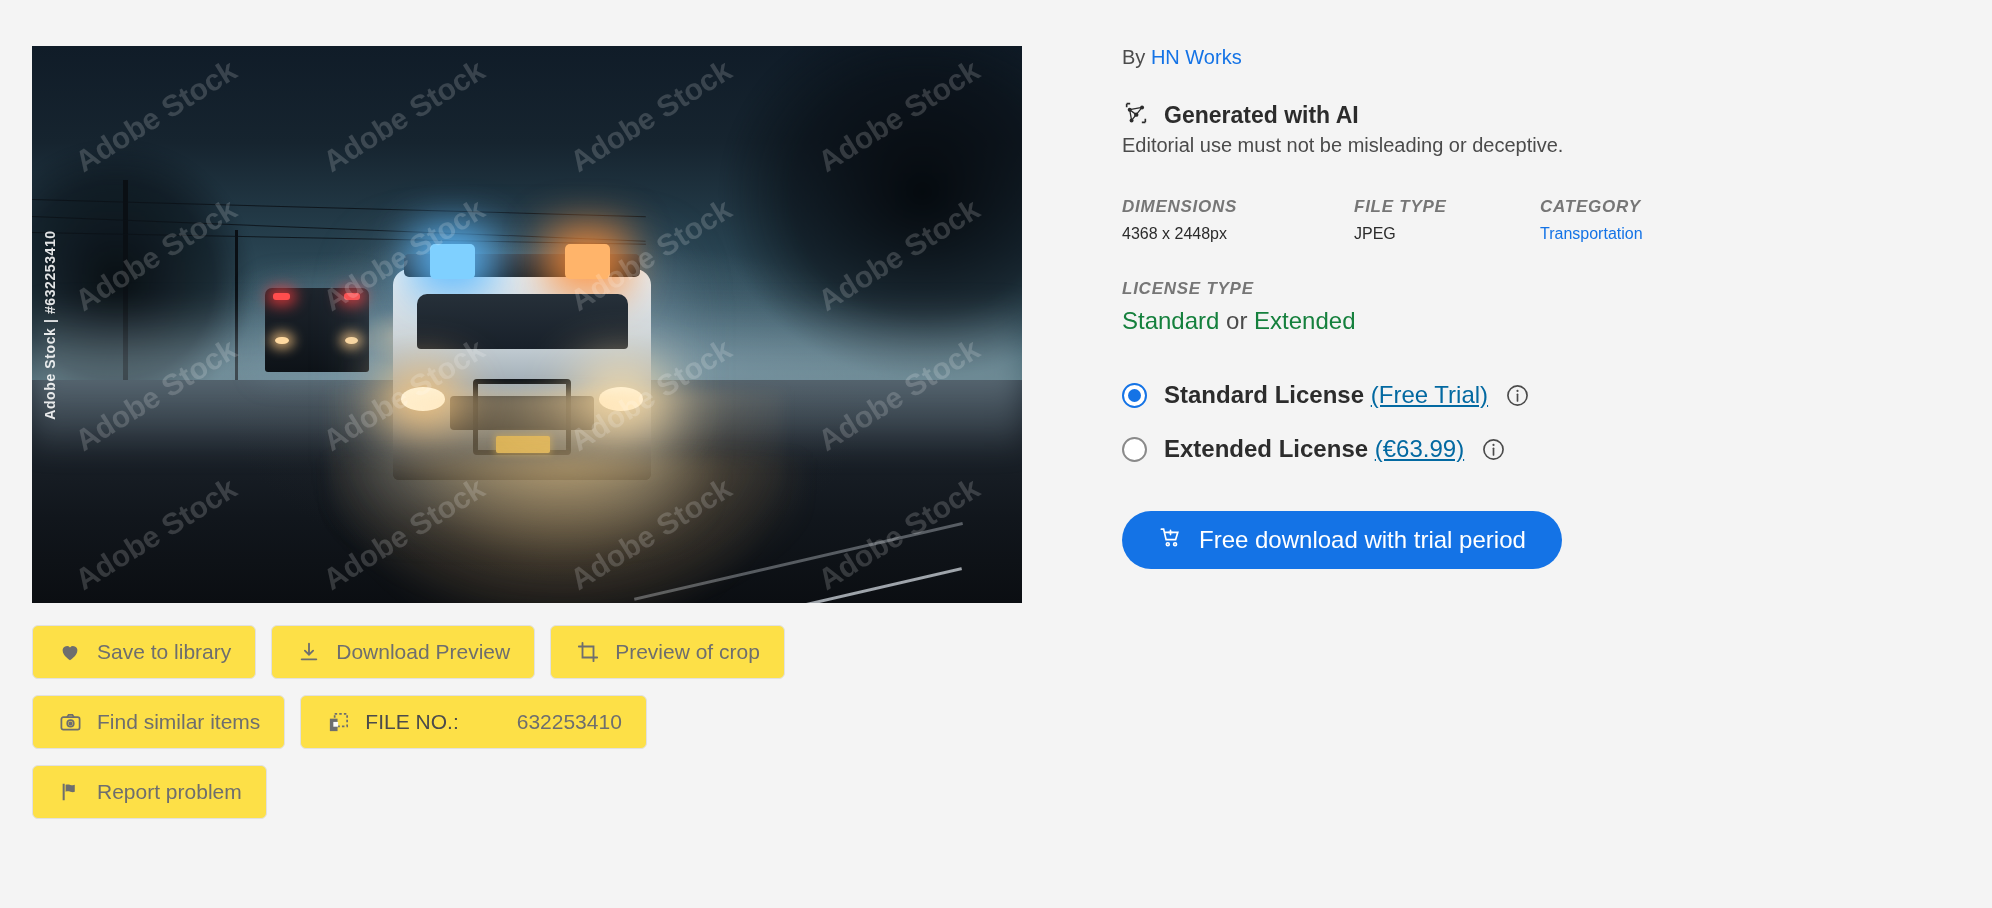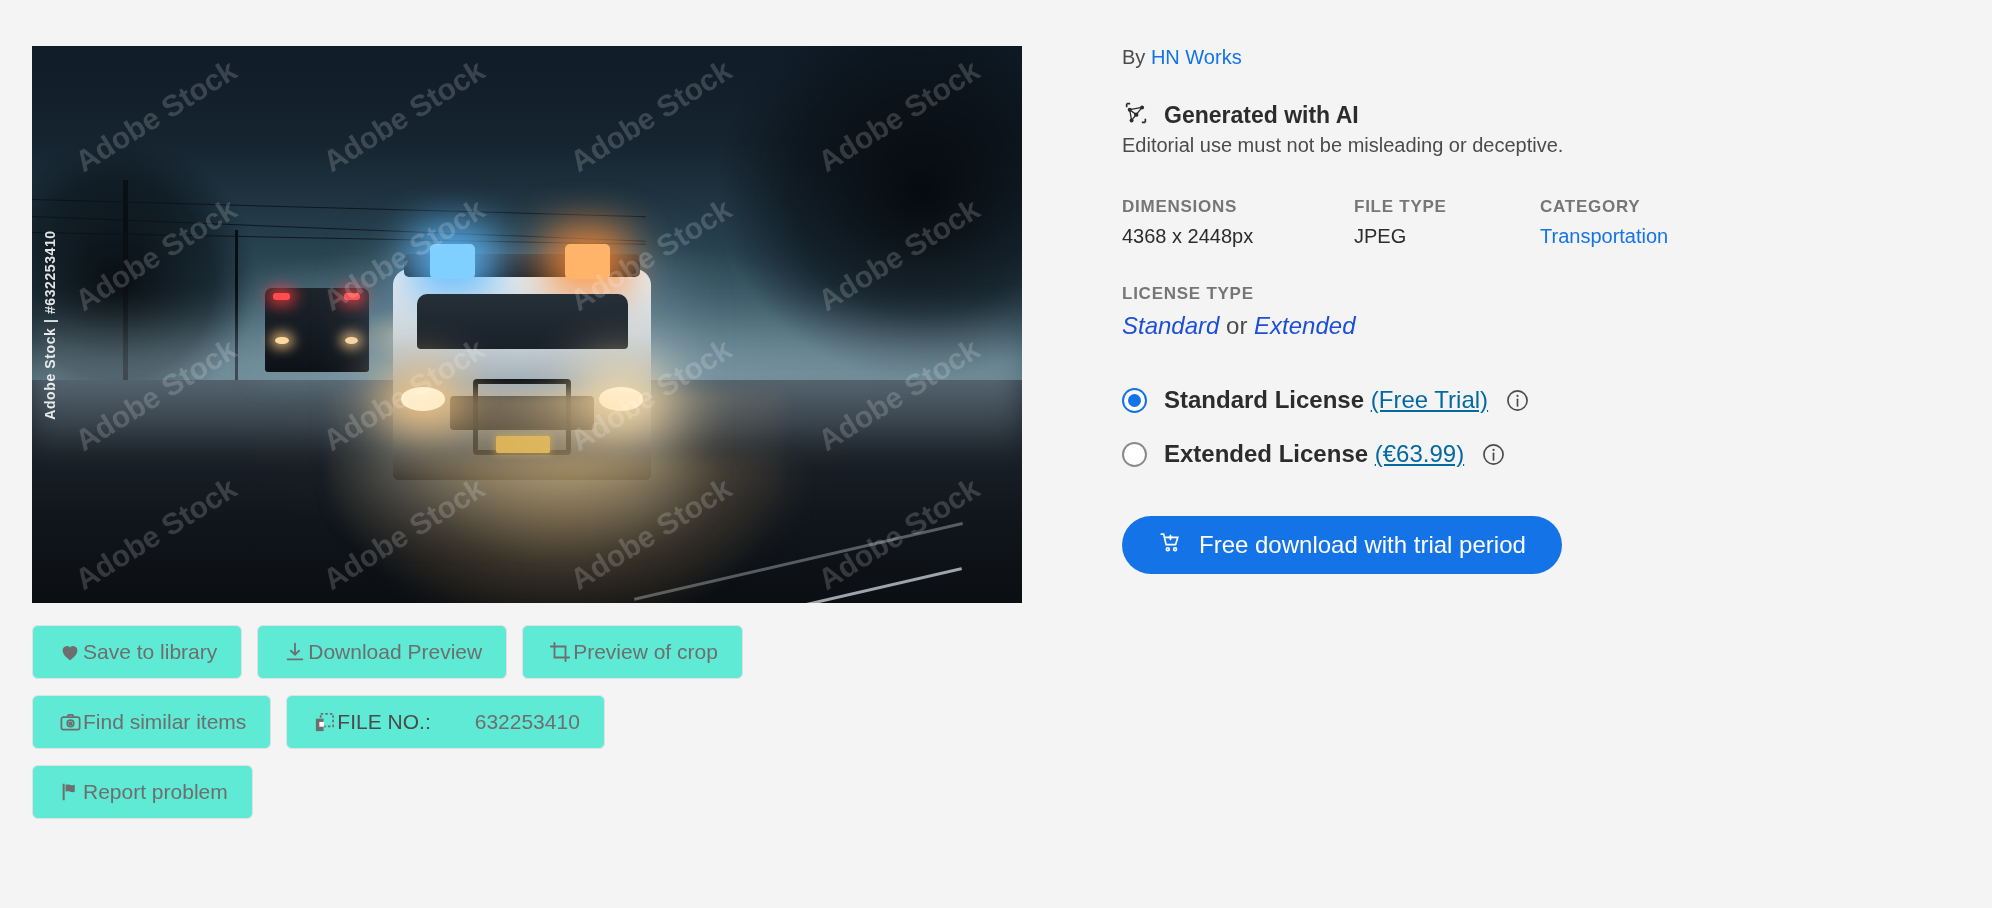--- a/index.html
+++ b/index.html
@@ -162,23 +162,23 @@
     transform: translateY(-50%) rotate(180deg);
     writing-mode: vertical-rl;
     color: rgba(255,255,255,0.88);
     font-size: 14px; font-weight: 700; letter-spacing: 0.6px;
   }
 
   
   .btn-rows { margin-top: 22px; }
   .btn-row { display: flex; gap: 15px; margin-bottom: 16px; }
   .btn {
-    display: inline-flex; align-items: center; 
+    display: inline-flex; align-items: center; gap: 14px;
     height: 54px; padding: 0 24px;
-    background: #5eead4; border: 1px solid #e1e1e1; border-radius: 6px;
+    background: #fde047; border: 1px solid #e1e1e1; border-radius: 6px;
     color: #6e6e6e; font-size: 21px; cursor: pointer; white-space: nowrap;
   }
   .btn .ico { display: inline-flex; align-items: center; justify-content: center; width: 26px; height: 26px; color: #6e6e6e; }
   .btn strong { color: #4b4b4b; font-weight: 400; }
   .btn .fileno { color: #6e6e6e; font-weight: 400; margin-left: 44px; }
 
   
   .right-col { flex: 1 1 auto; padding: 46px 40px 0 12px; }
   .title {
     font-size: 33px; line-height: 1.32; color: #6e6e6e; font-weight: 400;
@@ -191,28 +191,28 @@
   .ai-row .label { font-size: 23px; font-weight: 700; color: #2c2c2c; }
   .ai-note { font-size: 20px; color: #4b4b4b; margin-bottom: 40px; }
 
   .meta-grid { display: flex; gap: 0; margin-bottom: 36px; }
   .meta-col { display: flex; flex-direction: column; gap: 8px; }
   .meta-col.c1 { width: 232px; }
   .meta-col.c2 { width: 186px; }
   .meta-col.c3 { width: auto; }
   .meta-head {
     font-size: 17px; font-weight: 700; letter-spacing: 0.75px;
-    color: #767676; text-transform: uppercase;
-  }
-  .meta-val { font-size: 20px; color: #2c2c2c; }
+    color: #767676; text-transform: uppercase; font-style: italic;
+  }
+  .meta-val { font-size: 16px; color: #2c2c2c; }
   .meta-val a { color: #1473e6; text-decoration: none; }
 
   .lic-block { margin-bottom: 46px; }
   .lic-links { font-size: 24px; color: #4b4b4b; margin-top: 8px; }
-  .lic-links a { color: #1d4ed8; text-decoration: none; font-style: italic; }
+  .lic-links a { color: #15803d; text-decoration: none; }
 
   .radio-row { display: flex; align-items: center; gap: 17px; margin-bottom: 26px; }
   .radio {
     width: 25px; height: 25px; border-radius: 50%;
     border: 2px solid #8a8a8a; background: #fff;
     display: inline-flex; align-items: center; justify-content: center;
     flex: 0 0 auto; cursor: pointer;
   }
   .radio.checked { border-color: #1473e6; border-width: 2px; }
   .radio.checked::after {

